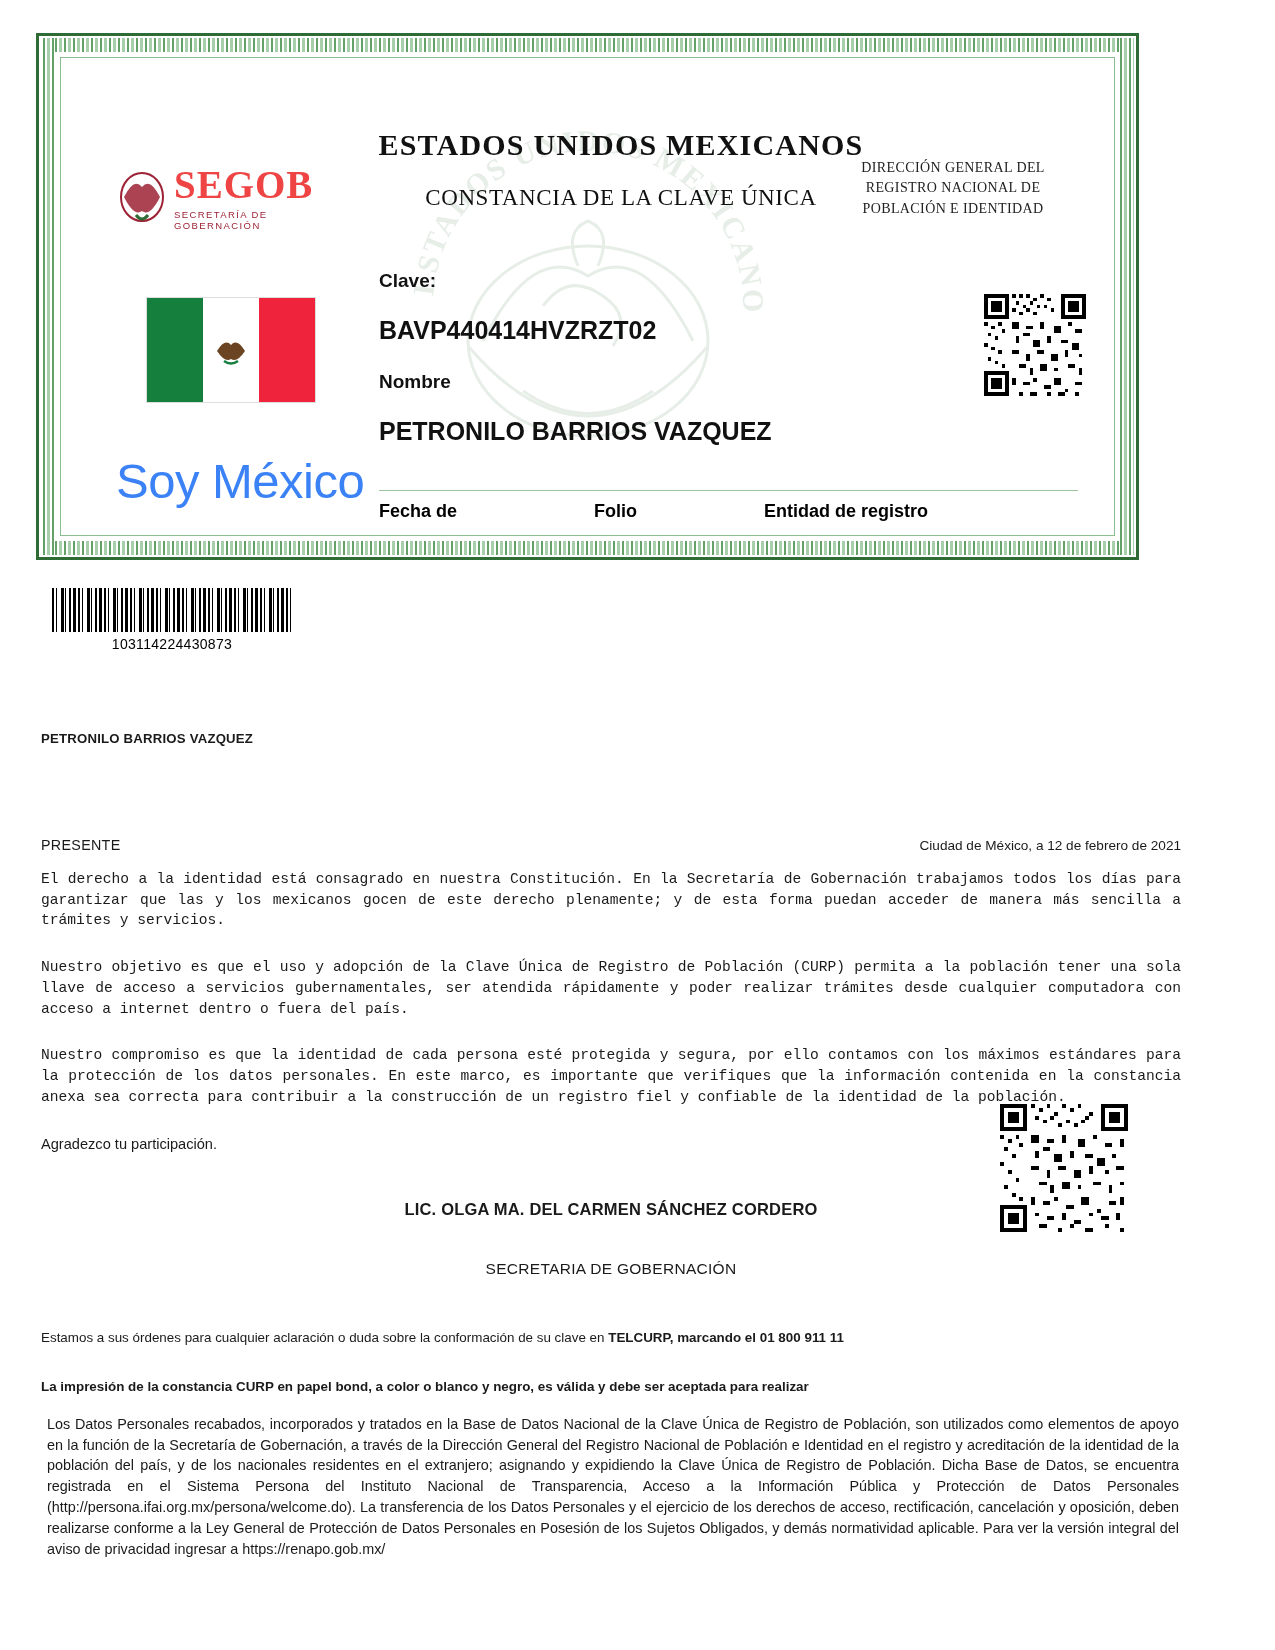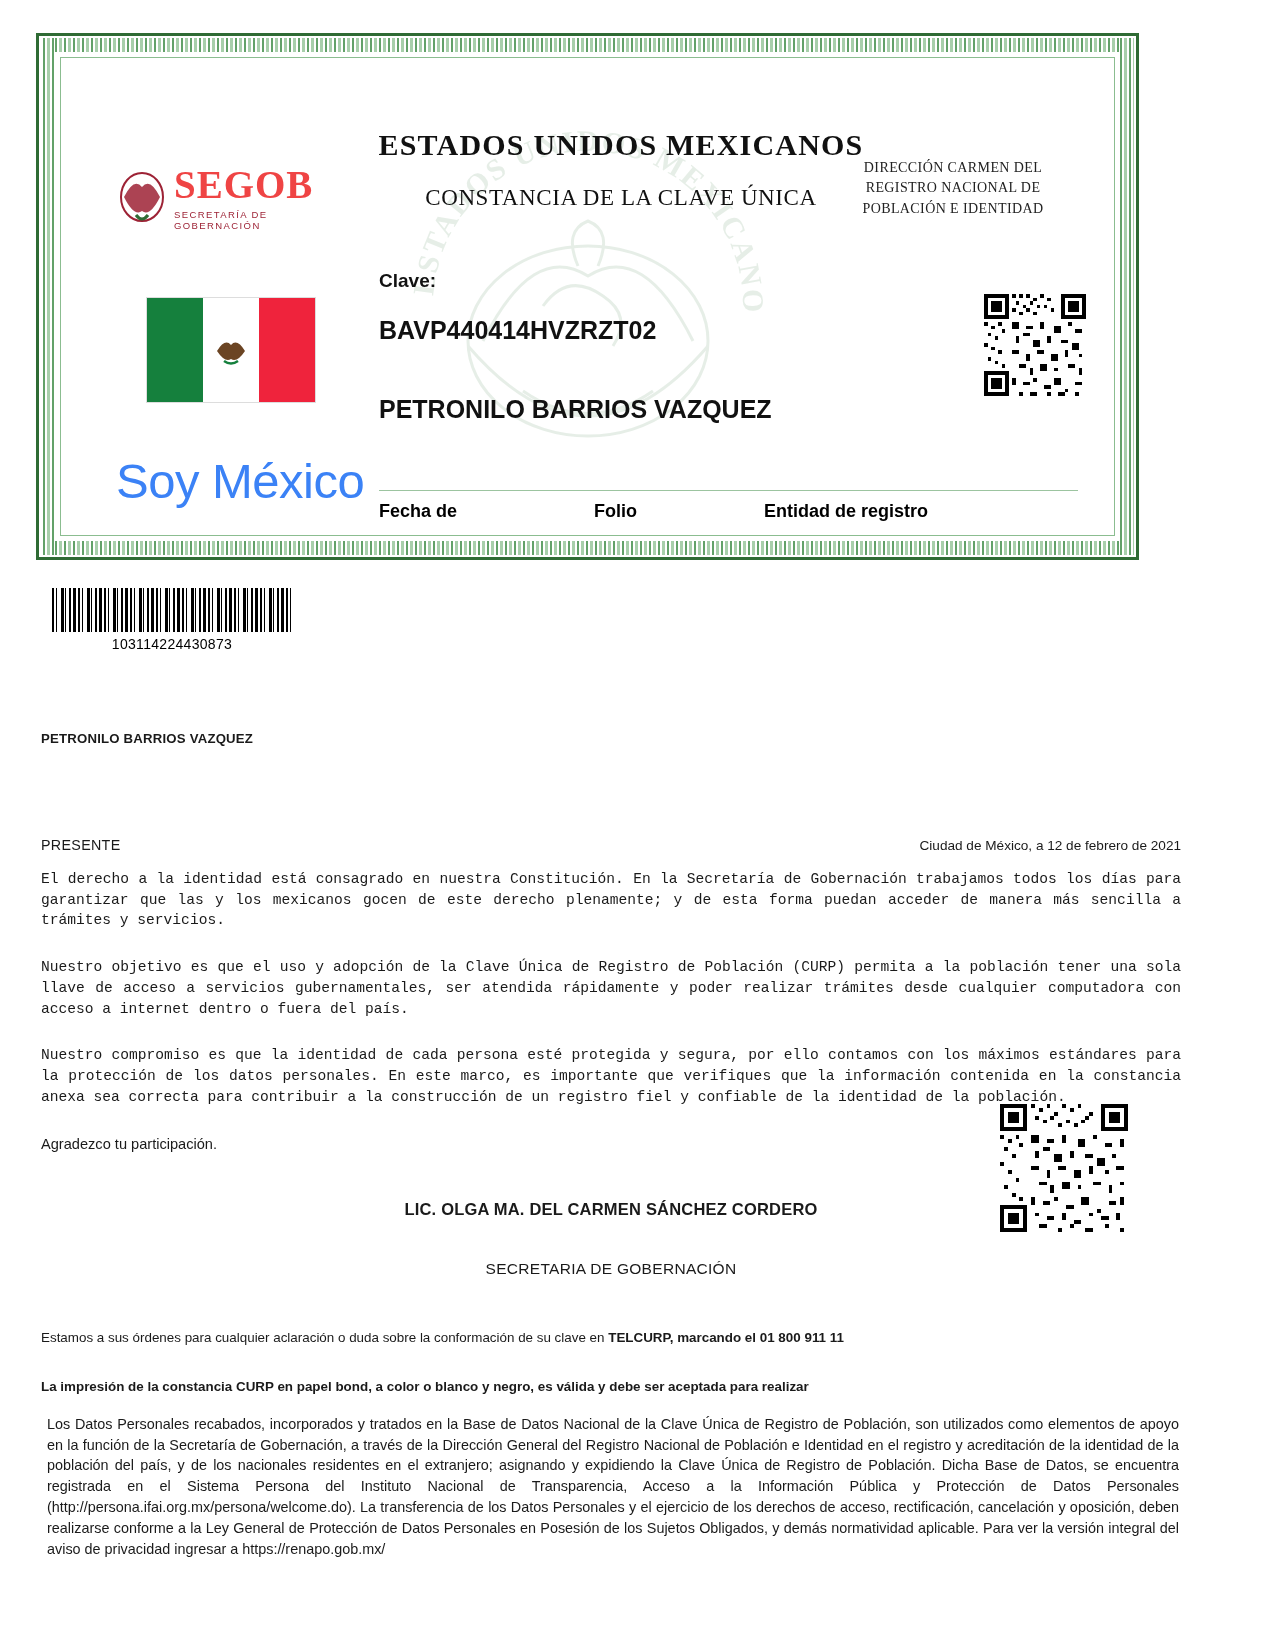--- a/index.html
+++ b/index.html
@@ -381,39 +381,40 @@
         <div class="big">SEGOB</div>
         <div class="small">SECRETARÍA DE GOBERNACIÓN</div>
       </div>
     </div>
 
     <div class="hdr">
       <div class="l1">ESTADOS UNIDOS MEXICANOS</div>
       <div class="l2">CONSTANCIA DE LA CLAVE ÚNICA</div>
     </div>
 
-    <div class="office">DIRECCIÓN CARMEN DEL REGISTRO NACIONAL DE POBLACIÓN E IDENTIDAD</div>
+    <div class="office">DIRECCIÓN GENERAL DEL REGISTRO NACIONAL DE POBLACIÓN E IDENTIDAD</div>
 
     <div class="flag">
       <div class="g"></div>
       <div class="w">
         <svg class="crest" viewBox="0 0 34 34" xmlns="http://www.w3.org/2000/svg" aria-hidden="true">
           <path d="M3,18 Q11,5 17,12 Q23,5 31,18 Q23,30 17,26 Q11,30 3,18 Z" fill="#6b4423"></path>
           <path d="M10,28 Q17,33 24,28" fill="none" stroke="#15803d" stroke-width="2.5"></path>
         </svg>
       </div>
       <div class="r"></div>
     </div>
 
     <div class="soy-mexico">Soy México</div>
 
     <div class="fields">
       <div class="f-label">Clave:</div>
       <div class="f-value">BAVP440414HVZRZT02</div>
       <div class="gap"></div>
+      <div class="f-label">Nombre</div>
       <div class="f-value">PETRONILO BARRIOS VAZQUEZ</div>
     </div>
 
     <div class="rule"></div>
 
     <div class="bottom-row">
       <div class="br-col c1">
         <div class="br-label">Fecha de</div>
 
       </div>

